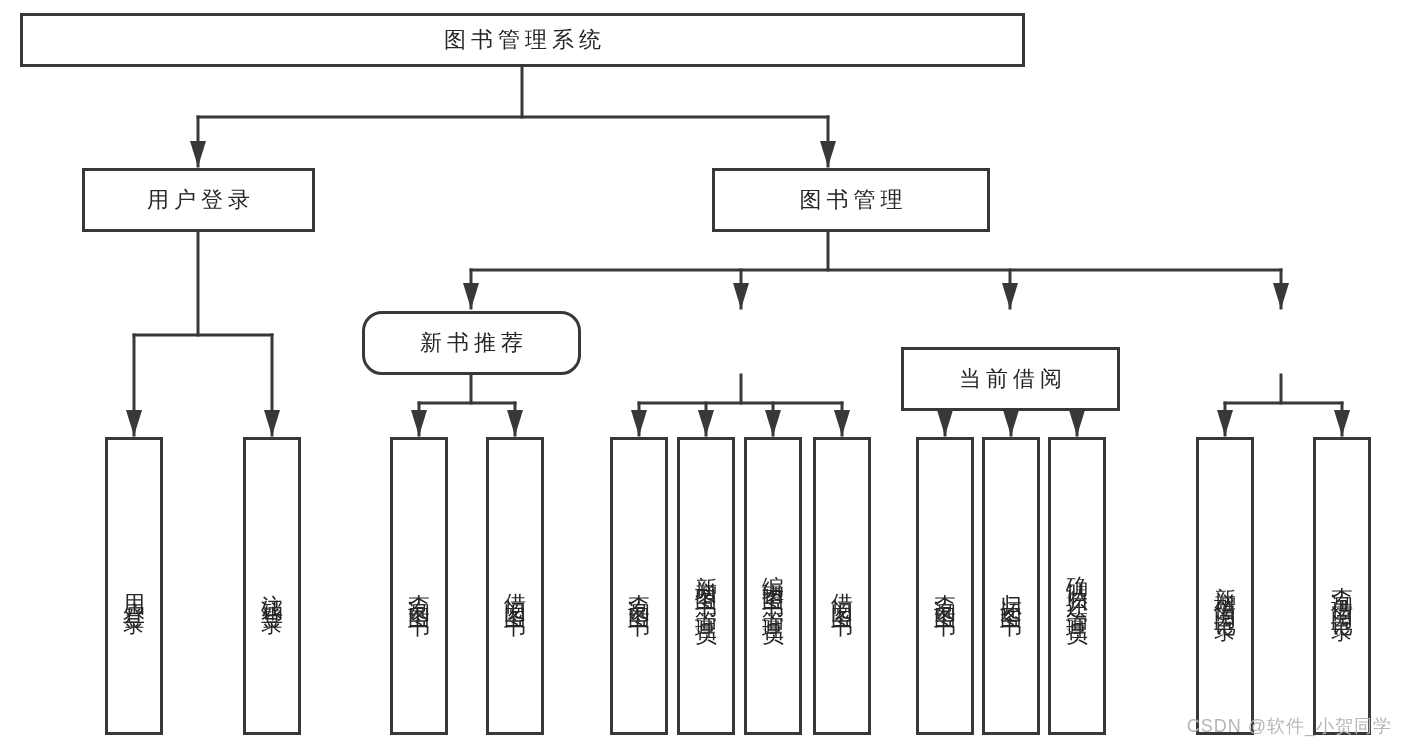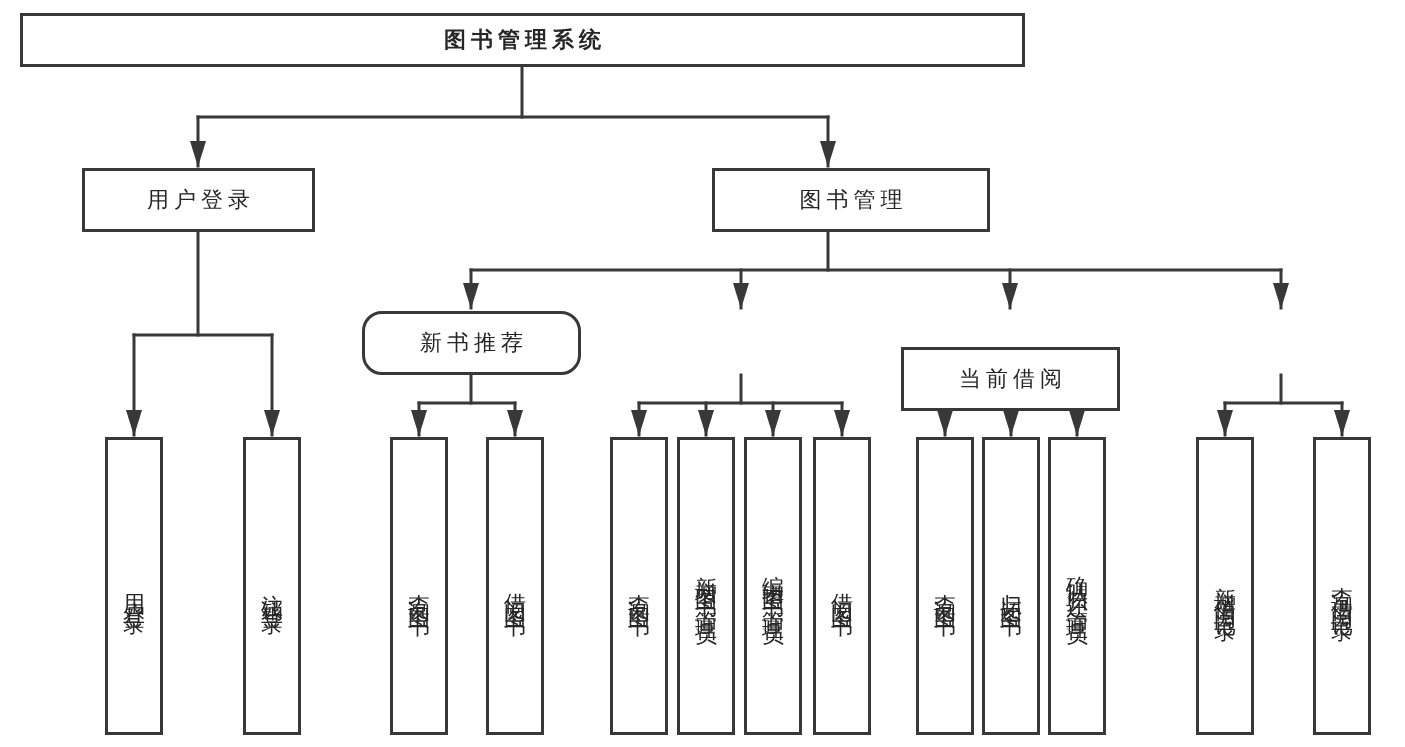--- a/index.html
+++ b/index.html
@@ -99,21 +99,21 @@
       <line x1="1011" y1="403" x2="1011" y2="435" marker-end="url(#ah)"></line>
       <line x1="1077" y1="403" x2="1077" y2="435" marker-end="url(#ah)"></line>
 
       <path d="M1281,375 V403"></path>
       <path d="M1225,403 H1342"></path>
       <line x1="1225" y1="403" x2="1225" y2="435" marker-end="url(#ah)"></line>
       <line x1="1342" y1="403" x2="1342" y2="435" marker-end="url(#ah)"></line>
     </g>
   </svg>
 
-  <div class="box h-label" style="left:20px; top:13px; width:1005px; height:54px;font-weight:bold;">图书管理系统</div>
+  <div class="box h-label" style="left:20px; top:13px; width:1005px; height:54px;">图书管理系统</div>
 
   <div class="box h-label" style="left:82px; top:168px; width:233px; height:64px;">用户登录</div>
   <div class="box h-label" style="left:712px; top:168px; width:278px; height:64px;">图书管理</div>
 
   <div class="box h-label" style="left:362px; top:311px; width:219px; height:64px;border-radius:20px;">新书推荐</div>
   <div class="box h-label" style="left:901px; top:311px; width:219px; height:64px;margin-top:36px;">当前借阅</div>
 
   <div class="box v-label" style="left:105px; top:437px; width:58px; height:298px;">用户登录</div>
   <div class="box v-label" style="left:243px; top:437px; width:58px; height:298px;">注销登录</div>
 
@@ -125,14 +125,15 @@
   <div class="box v-label" style="left:744px; top:437px; width:58px; height:298px;">编辑图书（管理员）</div>
   <div class="box v-label" style="left:813px; top:437px; width:58px; height:298px;">借阅图书</div>
 
   <div class="box v-label" style="left:916px; top:437px; width:58px; height:298px;">查询图书</div>
   <div class="box v-label" style="left:982px; top:437px; width:58px; height:298px;">归还图书</div>
   <div class="box v-label" style="left:1048px; top:437px; width:58px; height:298px;">确认归还（管理员）</div>
 
   <div class="box v-label" style="left:1196px; top:437px; width:58px; height:298px;">新增借阅记录</div>
   <div class="box v-label" style="left:1313px; top:437px; width:58px; height:298px;">查询借阅记录</div>
 
+  <div class="watermark">CSDN @软件_小贺同学</div>
 
 </div>
 
 </body></html>

